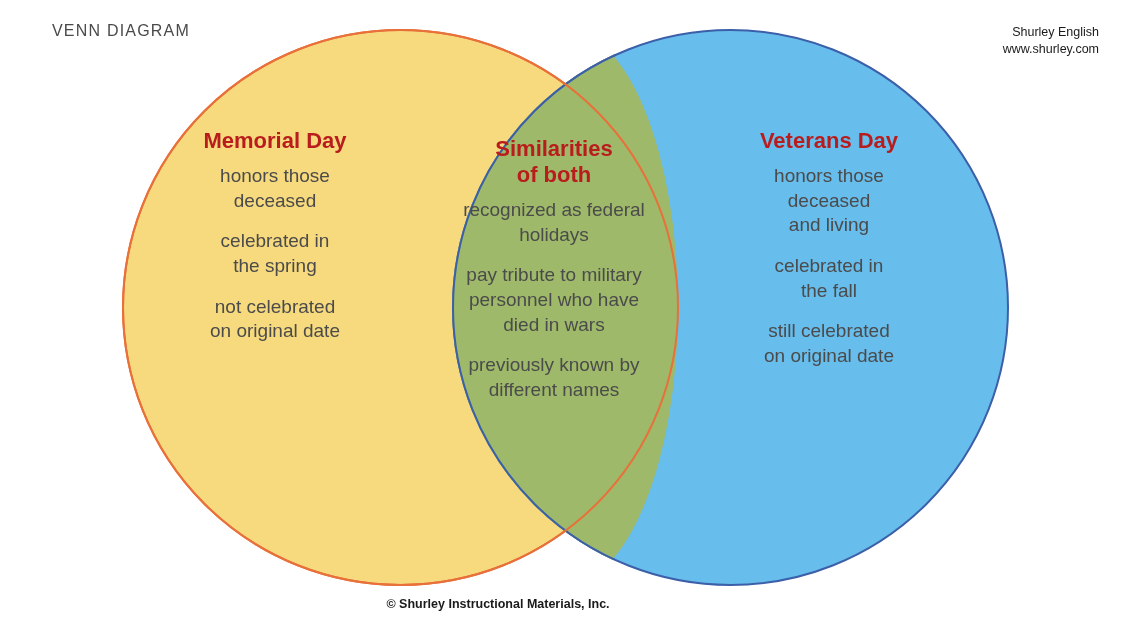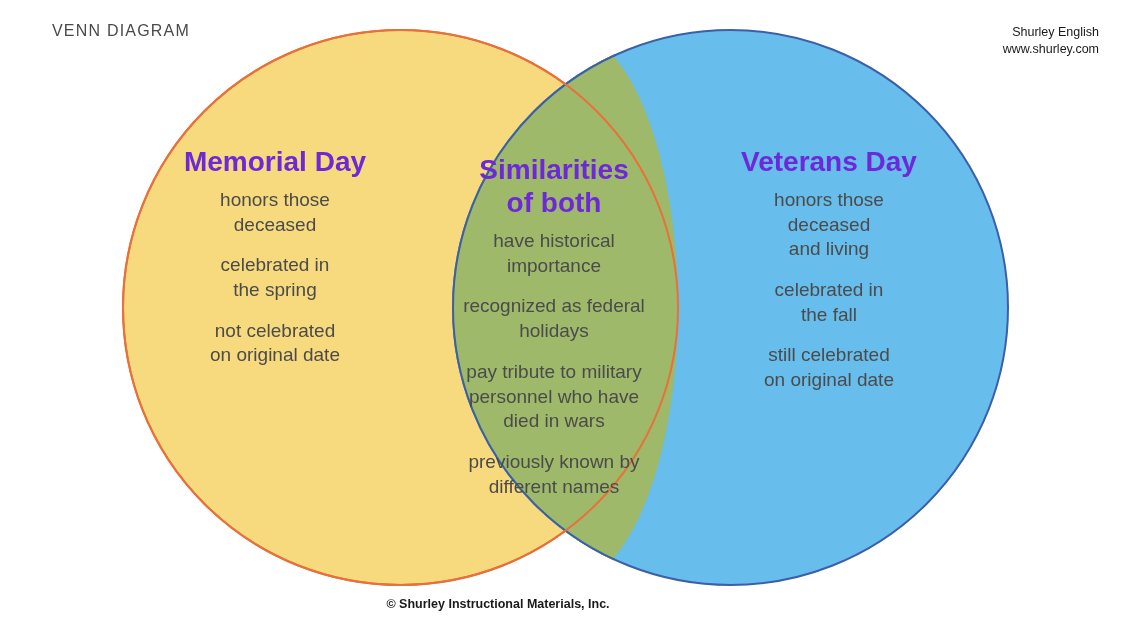--- a/index.html
+++ b/index.html
@@ -108,24 +108,24 @@
     pointer-events: none;
     background: transparent;
   }
 
   .col {
     position: absolute;
     z-index: 6;
     text-align: center;
   }
   .col h2 {
-    margin: 17px 0 10px 0;
-    font-size: 28px;
+    margin: 0 0 10px 0;
+    font-size: 22px;
     font-weight: bold;
-    color: #6d28d9;
+    color: #b91c1c;
     line-height: 1.18;
   }
   .col p {
     margin: 0 0 16px 0;
     font-size: 19px;
     line-height: 1.3;
     color: #4b4b4b;
   }
   .col p:last-child { margin-bottom: 0; }
 
@@ -175,21 +175,20 @@
 
   <div class="col col-left">
     <h2>Memorial Day</h2>
     <p>honors those<br>deceased</p>
     <p>celebrated in<br>the spring</p>
     <p>not celebrated<br>on original date</p>
   </div>
 
   <div class="col col-mid">
     <h2>Similarities<br>of both</h2>
-    <p>have historical<br>importance</p>
     <p>recognized as federal<br>holidays</p>
     <p>pay tribute to military<br>personnel who have<br>died in wars</p>
     <p>previously known by<br>different names</p>
   </div>
 
   <div class="col col-right">
     <h2>Veterans Day</h2>
     <p>honors those<br>deceased<br>and living</p>
     <p>celebrated in<br>the fall</p>
     <p>still celebrated<br>on original date</p>

